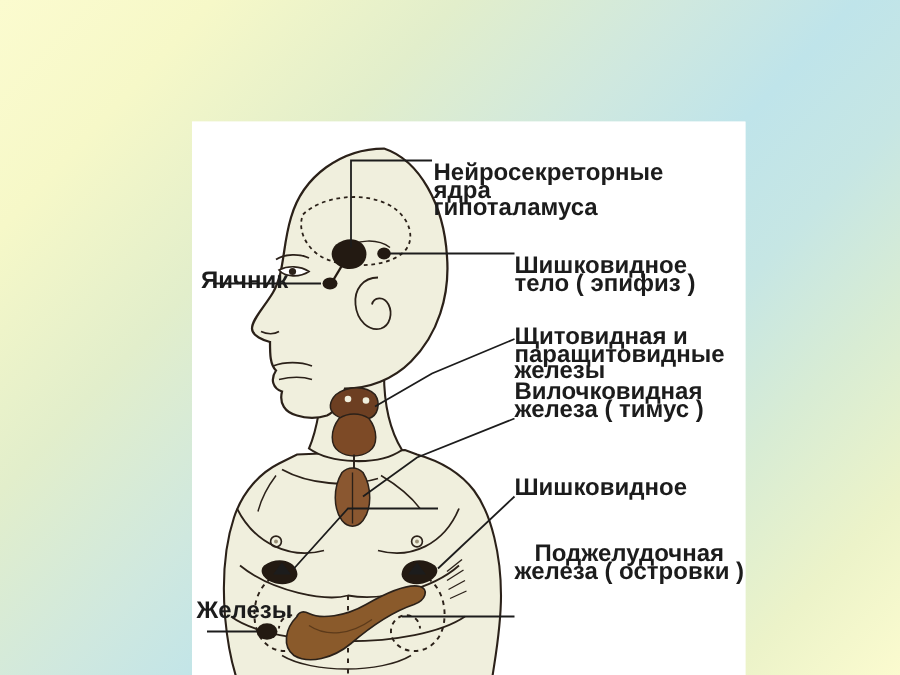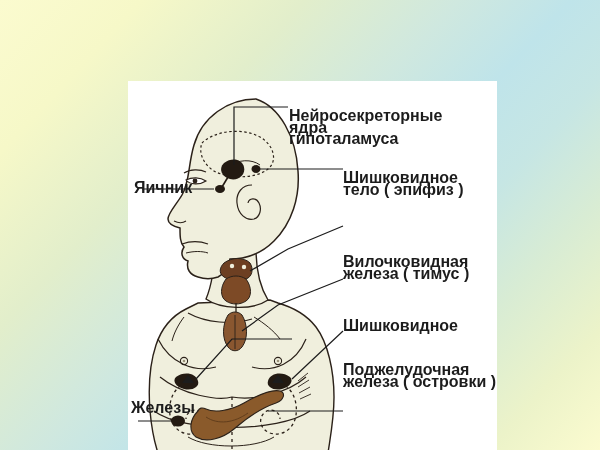--- a/index.html
+++ b/index.html
@@ -75,21 +75,21 @@
     white-space: pre-line;
   }
   .label.right { text-align: left; }
   .label.left  { text-align: left; }
 
   #lbl-hypothalamus { left: 289px; top: 110px; }
   #lbl-pineal       { left: 343px; top: 172px; }
   #lbl-thyroid      { left: 343px; top: 219px; }
   #lbl-thymus       { left: 343px; top: 256px; }
   #lbl-adrenal      { left: 343px; top: 320px; }
-  #lbl-pancreas     { left: 343px; top: 364px; }
+  #lbl-pancreas     { left: 343px; top: 364px; text-align: center; }
   #lbl-pituitary    { left: 134px; top: 182px; }
   #lbl-ovary        { left: 131px; top: 402px; }
 </style>
 </head>
 <body>
 
 <div id="slide">
 
 
   <div id="panel">
@@ -275,20 +275,23 @@
     </svg>
   </div>
 
   <div class="label right" id="lbl-hypothalamus">Нейросекреторные
 ядра
 гипоталамуса</div>
 
   <div class="label right" id="lbl-pineal">Шишковидное
 тело ( эпифиз )</div>
 
+  <div class="label right" id="lbl-thyroid">Щитовидная и
+паращитовидные
+железы</div>
 
   <div class="label right" id="lbl-thymus">Вилочковидная
 железа ( тимус )</div>
 
   <div class="label right" id="lbl-adrenal">Шишковидное</div>
 
   <div class="label right" id="lbl-pancreas">Поджелудочная
 железа ( островки )</div>
 
   <div class="label left" id="lbl-pituitary">Яичник</div>

